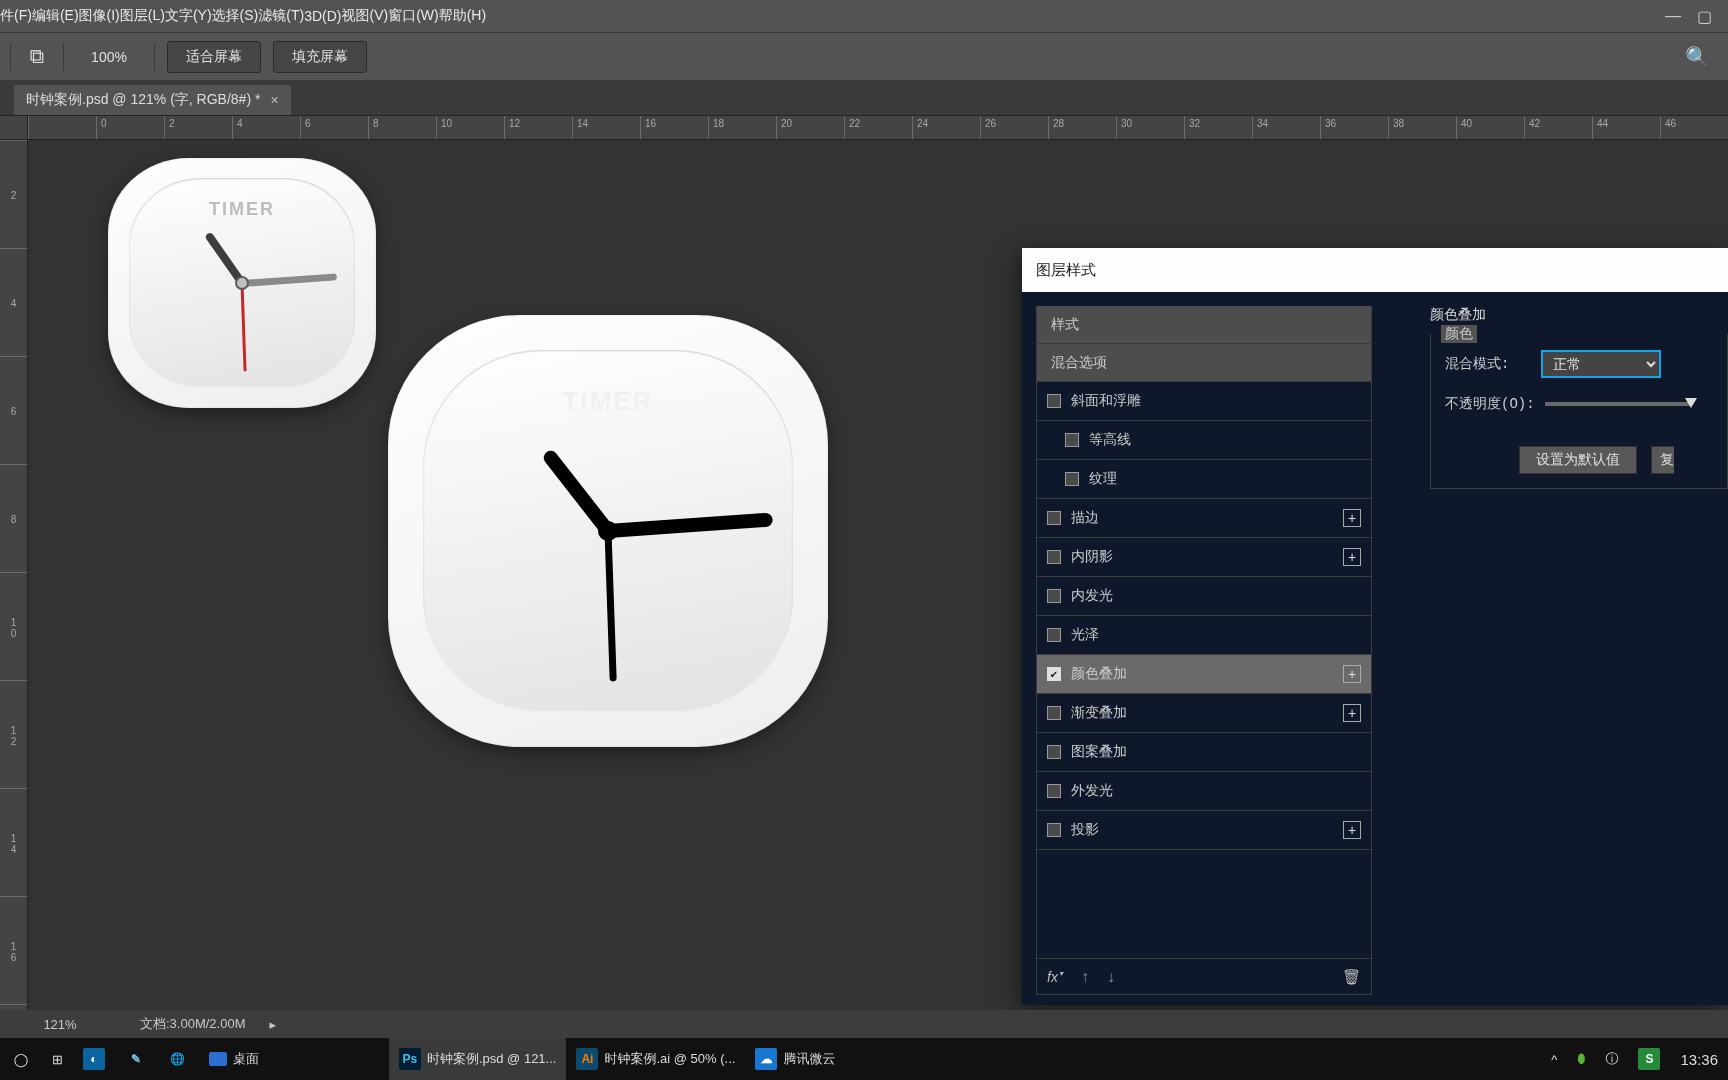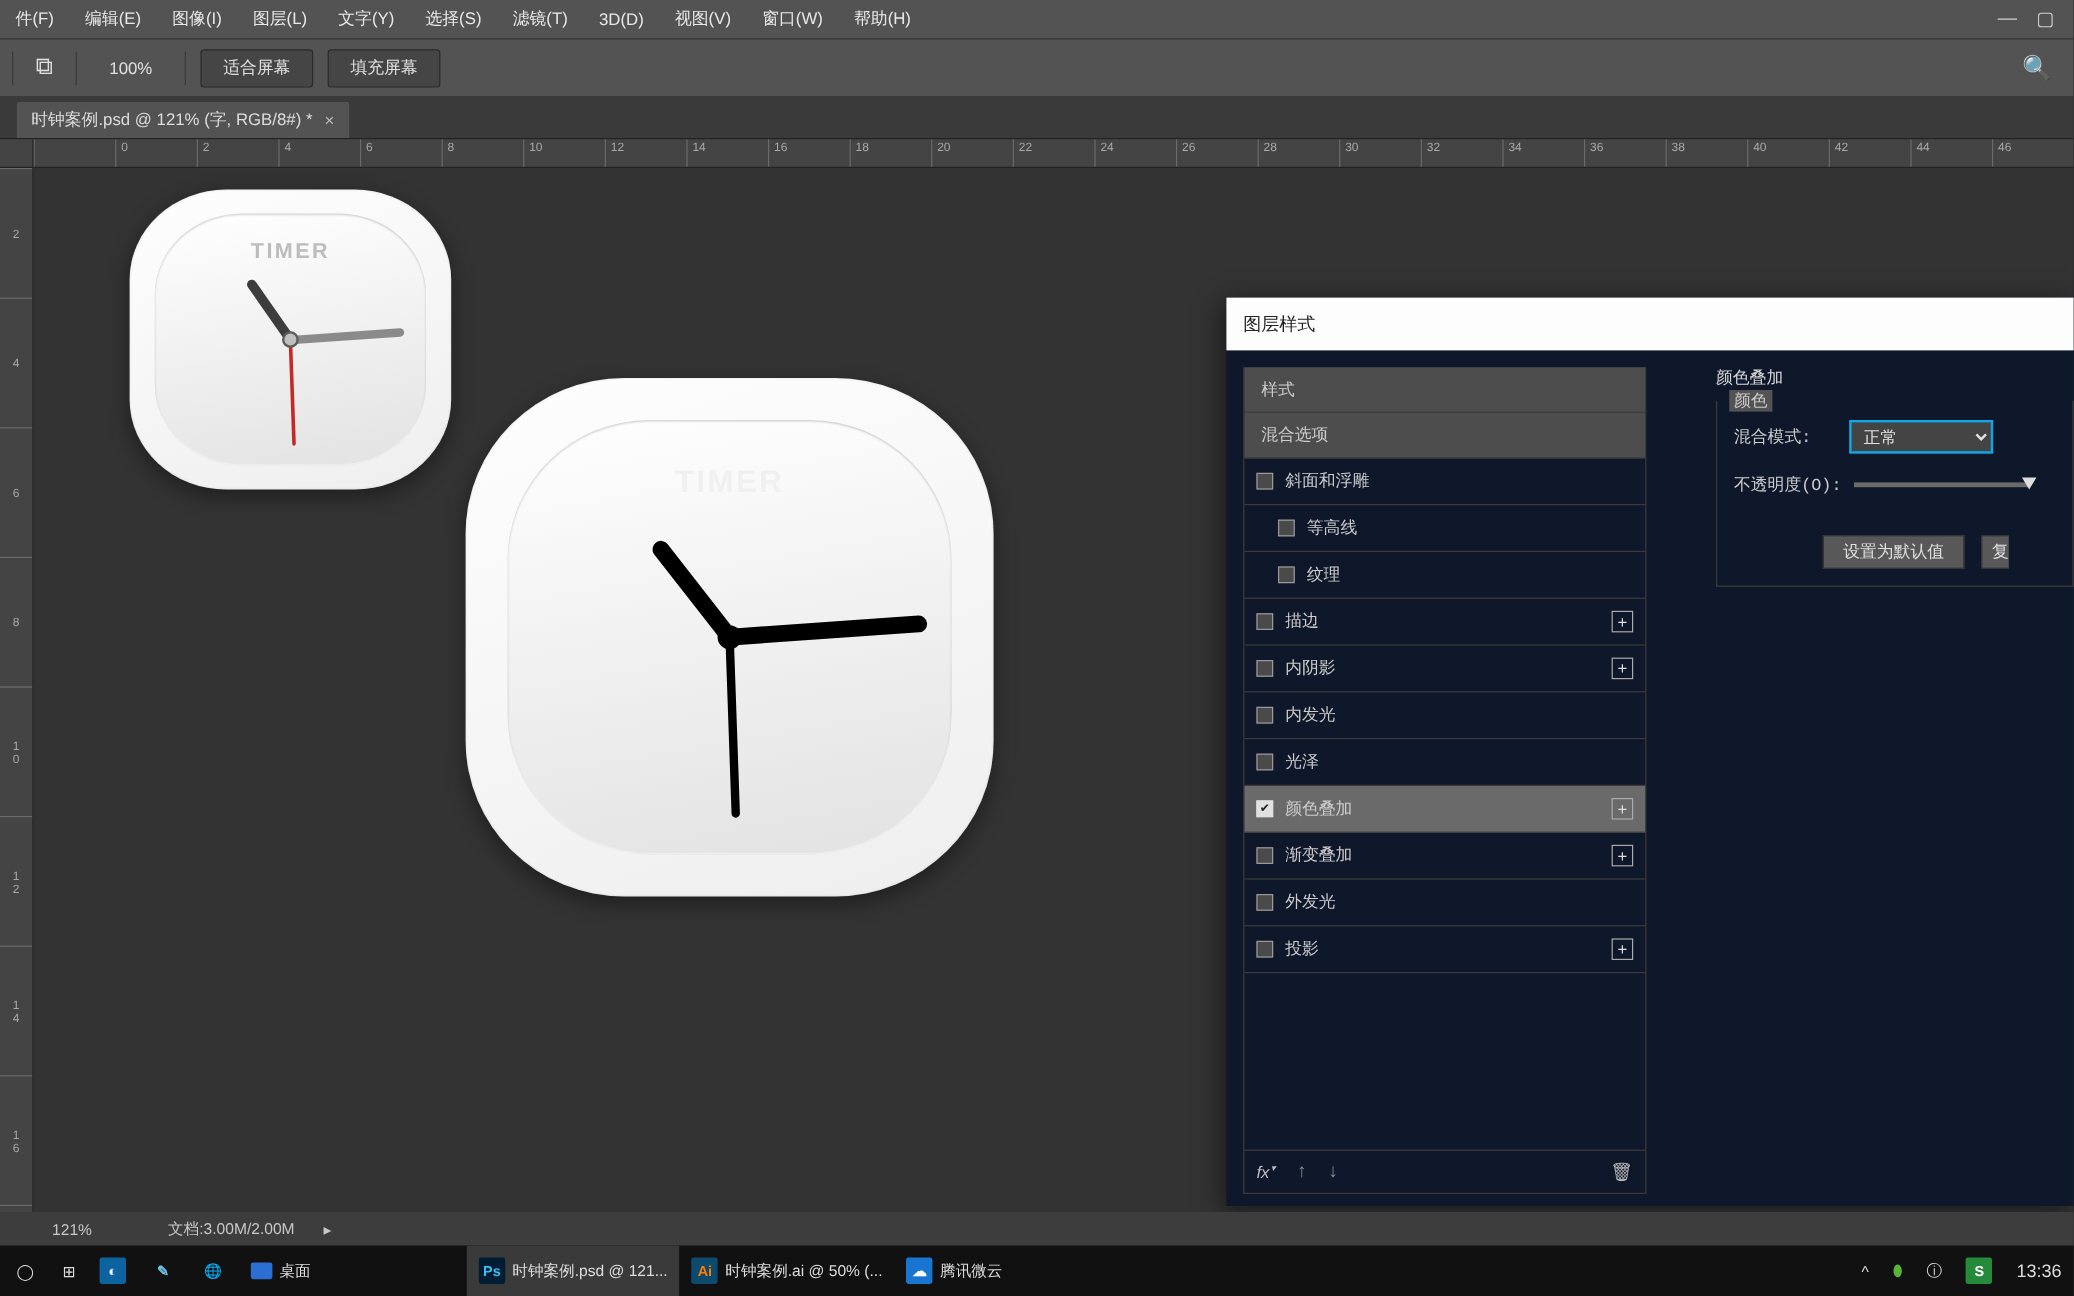--- a/index.html
+++ b/index.html
@@ -1,20 +1,20 @@
 <!DOCTYPE html>
 <html><head>
 <meta charset="utf-8">
 <style>
 * { margin: 0; padding: 0; box-sizing: border-box; font-family: "Microsoft YaHei", Arial, sans-serif; }
 body { background: #323232; color: #ccc; font-size: 12px; overflow: hidden; width: 1728px; height: 1080px; user-select: none; }
 
 
 .menu-bar { height: 32px; background: #535353; display: flex; align-items: center; padding: 0 0; }
-.menu-bar .menu-item { padding: 0 13px; height: 32px; display: flex; align-items: center; font-size: 14px; color: #e8e8e8; cursor: default; }
+.menu-bar .menu-item { padding: 0 0; height: 32px; display: flex; align-items: center; font-size: 14px; color: #e8e8e8; cursor: default; }
 .menu-bar .spacer { flex: 1; }
 .window-controls { display: flex; align-items: center; padding-right: 8px; }
 .window-controls span { padding: 4px 8px; font-size: 16px; color: #ccc; }
 
 
 .options-bar { height: 48px; background: #535353; border-top: 1px solid #383838; display: flex; align-items: center; padding: 0 4px; }
 .tool-icon { width: 40px; height: 40px; display: flex; align-items: center; justify-content: center; font-size: 18px; color: #e0e0e0; position: relative; }
 .tool-icon.hand::after { content: "▾"; position: absolute; right: 4px; bottom: 6px; font-size: 8px; color: #bbb; }
 .divider { width: 1px; height: 28px; background: #3a3a3a; margin: 0 6px; }
 .zoom-display { width: 78px; text-align: center; color: #e0e0e0; font-size: 14px; }
@@ -272,20 +272,24 @@
             <span>颜色叠加</span>
             <span class="plus-icon">+</span>
           </div>
           <div class="style-row">
             <span class="cb"></span>
             <span>渐变叠加</span>
             <span class="plus-icon">+</span>
           </div>
           <div class="style-row">
             <span class="cb"></span>
+            <span>图案叠加</span>
+          </div>
+          <div class="style-row">
+            <span class="cb"></span>
             <span>外发光</span>
           </div>
           <div class="style-row">
             <span class="cb"></span>
             <span>投影</span>
             <span class="plus-icon">+</span>
           </div>
         </div>
       <div class="styles-footer"></div>
       <div class="styles-btmbar">

